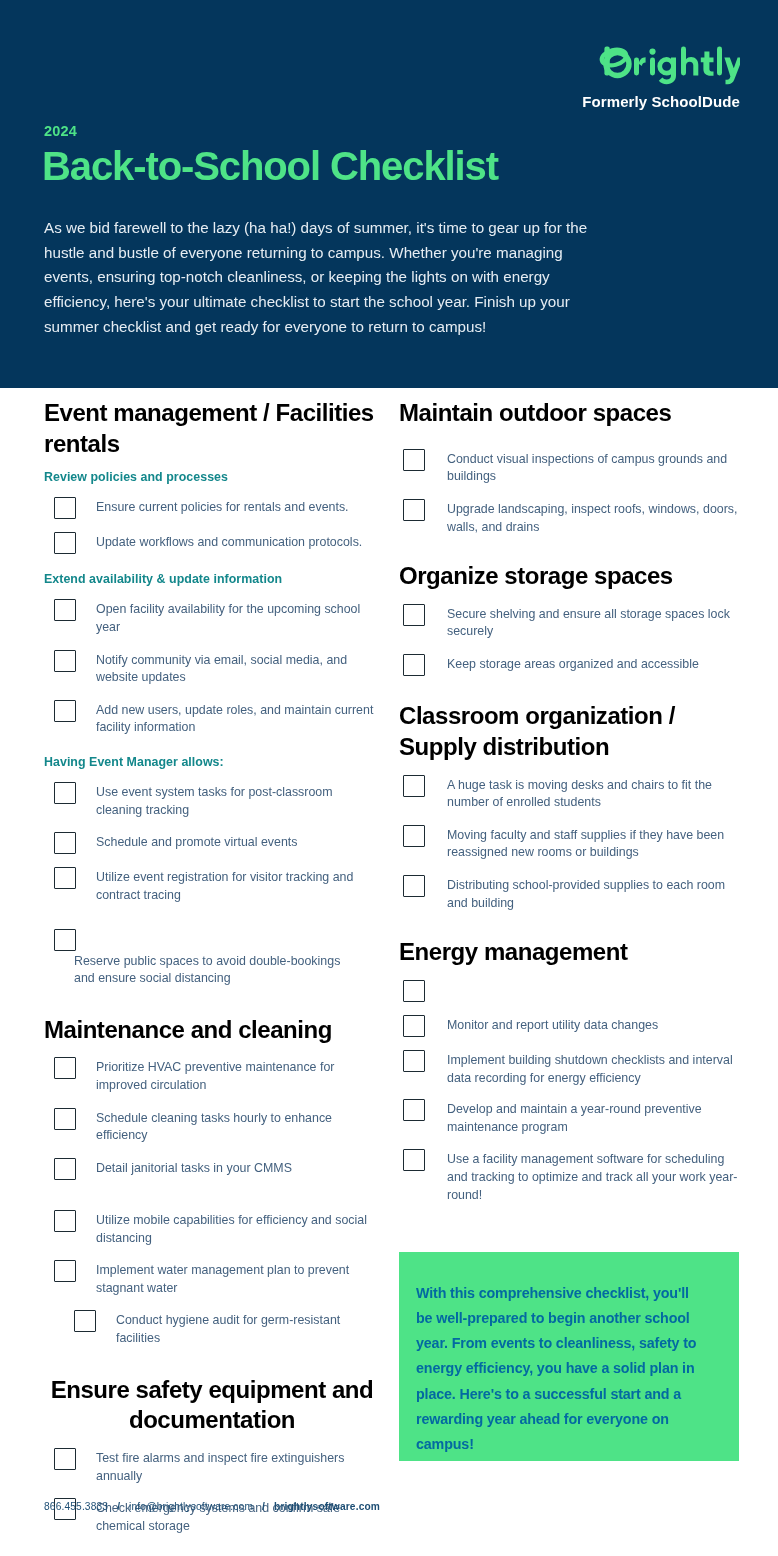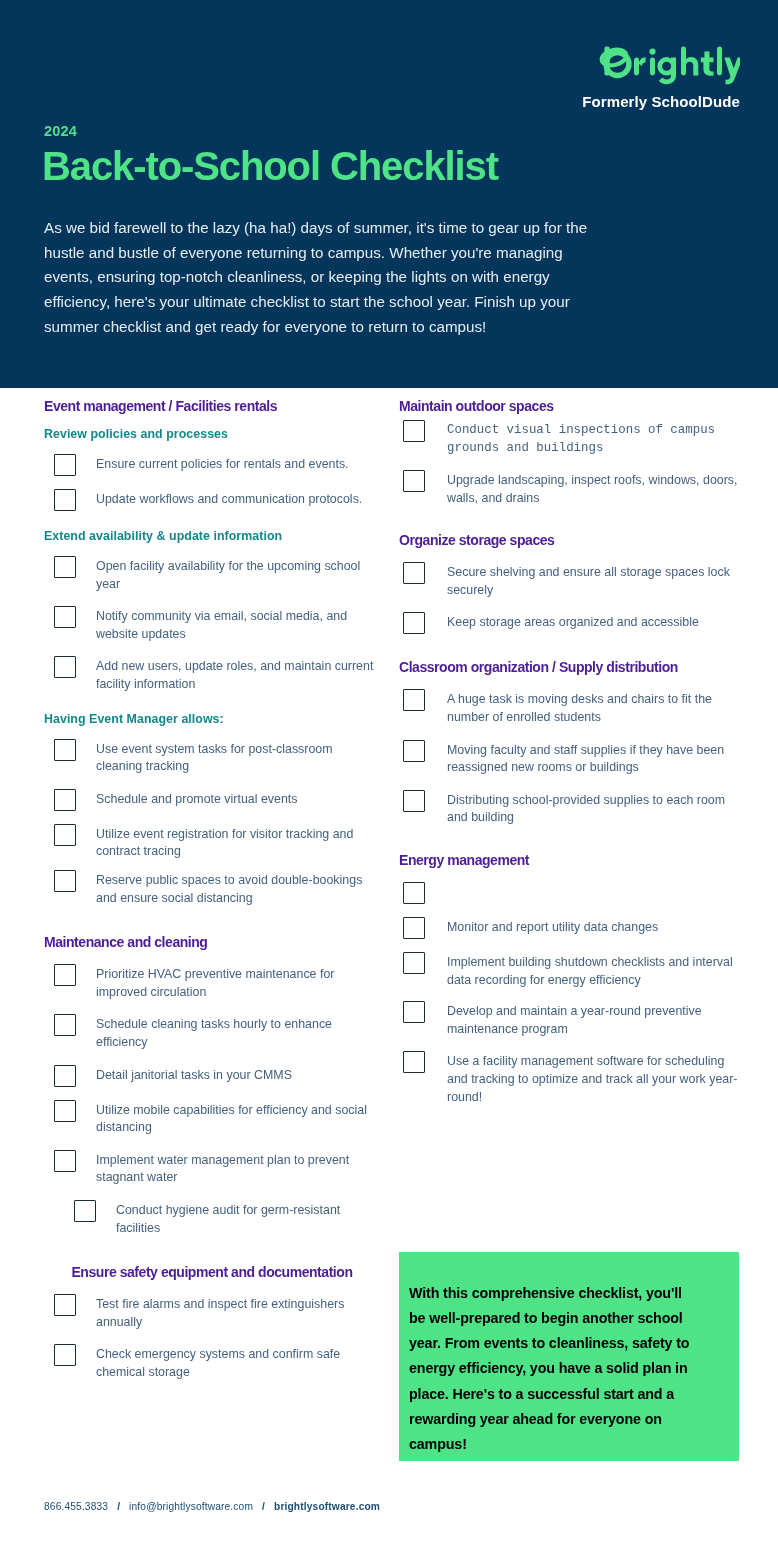--- a/index.html
+++ b/index.html
@@ -42,21 +42,21 @@
 
   
   .cols {
     position:absolute; left:0; top:398px; width:778px;
   }
   .col { position:absolute; top:0; }
   .col-left  { left:44px;  width:336px; }
   .col-right { left:399px; width:340px; }
 
   h2.sec {
-    color:#4c1d95; font-size:14px; font-weight:800;
+    color:#000000; font-size:24px; font-weight:800;
     letter-spacing:-.45px; line-height:1.28;
   }
   h3.sub {
     color:#13878b; font-size:12.4px; font-weight:700;
     letter-spacing:.05px;
   }
 
   .item { display:flex; align-items:flex-start; }
   .cbx {
     flex:0 0 auto;
@@ -76,22 +76,22 @@
   .col-right .item { margin-left:4px; }
   .col-right .item .item-txt { margin-left:22px; margin-top:2px; width:300px; }
 
   
   .callout {
     position:absolute; left:399px; top:1252px;
     width:340px; height:209px;
     background:#4ee387;
   }
   .callout-txt {
-    position:absolute; left:10px; top:29px; width:292px;
-    color:#000000; font-size:14.3px; font-weight:700;
+    position:absolute; left:17px; top:29px; width:292px;
+    color:#0369a1; font-size:14.3px; font-weight:700;
     line-height:1.76; letter-spacing:-.15px;
   }
 
   
   .footer {
     position:absolute; left:44px; bottom:44px;
     display:flex; align-items:center; gap:9px;
     color:#1d4e74; font-size:10.2px; letter-spacing:.15px;
   }
   .footer .sep { color:#1d4e74; font-weight:700; }
@@ -172,38 +172,38 @@
           <span class="item-txt">Use event system tasks for post-classroom cleaning tracking</span>
         </div>
         <div class="item" style="margin-top: 13px;">
           <span class="cbx"></span>
           <span class="item-txt">Schedule and promote virtual events</span>
         </div>
         <div class="item" style="margin-top: 13px;">
           <span class="cbx"></span>
           <span class="item-txt">Utilize event registration for visitor tracking and contract tracing</span>
         </div>
-        <div class="item" style="margin-top: 9px;">
+        <div class="item" style="margin-top: 24px; flex-direction: column;">
           <span class="cbx"></span>
           <span class="item-txt">Reserve public spaces to avoid double-bookings and ensure social distancing</span>
         </div>
         <h2 class="sec" style="margin-top: 27px; margin-bottom: 0px;">Maintenance and cleaning</h2>
         <div class="item" style="margin-top: 12px;">
           <span class="cbx"></span>
           <span class="item-txt">Prioritize HVAC preventive maintenance for improved circulation</span>
         </div>
         <div class="item" style="margin-top: 13px;">
           <span class="cbx"></span>
           <span class="item-txt">Schedule cleaning tasks hourly to enhance efficiency</span>
         </div>
         <div class="item" style="margin-top: 13px;">
           <span class="cbx"></span>
           <span class="item-txt">Detail janitorial tasks in your CMMS</span>
         </div>
-        <div class="item" style="margin-top: 13px;">
+        <div class="item" style="margin-top: 30px;">
           <span class="cbx"></span>
           <span class="item-txt">Utilize mobile capabilities for efficiency and social distancing</span>
         </div>
         <div class="item" style="margin-top: 13px;">
           <span class="cbx"></span>
           <span class="item-txt">Implement water management plan to prevent stagnant water</span>
         </div>
         <div class="item" style="margin-top: 13px; padding-left: 20px;">
           <span class="cbx"></span>
           <span class="item-txt">Conduct hygiene audit for germ-resistant facilities</span>
@@ -213,21 +213,21 @@
           <span class="cbx"></span>
           <span class="item-txt">Test fire alarms and inspect fire extinguishers annually</span>
         </div>
         <div class="item" style="margin-top: 13px;">
           <span class="cbx"></span>
           <span class="item-txt">Check emergency systems and confirm safe chemical storage</span>
         </div>
       </div>
     <div class="col col-right" id="colRight">
         <h2 class="sec" style="margin-top: 0px; margin-bottom: 0px;">Maintain outdoor spaces</h2>
-        <div class="item" style="margin-top: 4px; font-family: Liberation Mono, monospace;">
+        <div class="item" style="margin-top: 20px;">
           <span class="cbx"></span>
           <span class="item-txt">Conduct visual inspections of campus grounds and buildings</span>
         </div>
         <div class="item" style="margin-top: 13px;">
           <span class="cbx"></span>
           <span class="item-txt">Upgrade landscaping, inspect roofs, windows, doors, walls, and drains</span>
         </div>
         <h2 class="sec" style="margin-top: 25px; margin-bottom: 0px;">Organize storage spaces</h2>
         <div class="item" style="margin-top: 12px;">
           <span class="cbx"></span>

